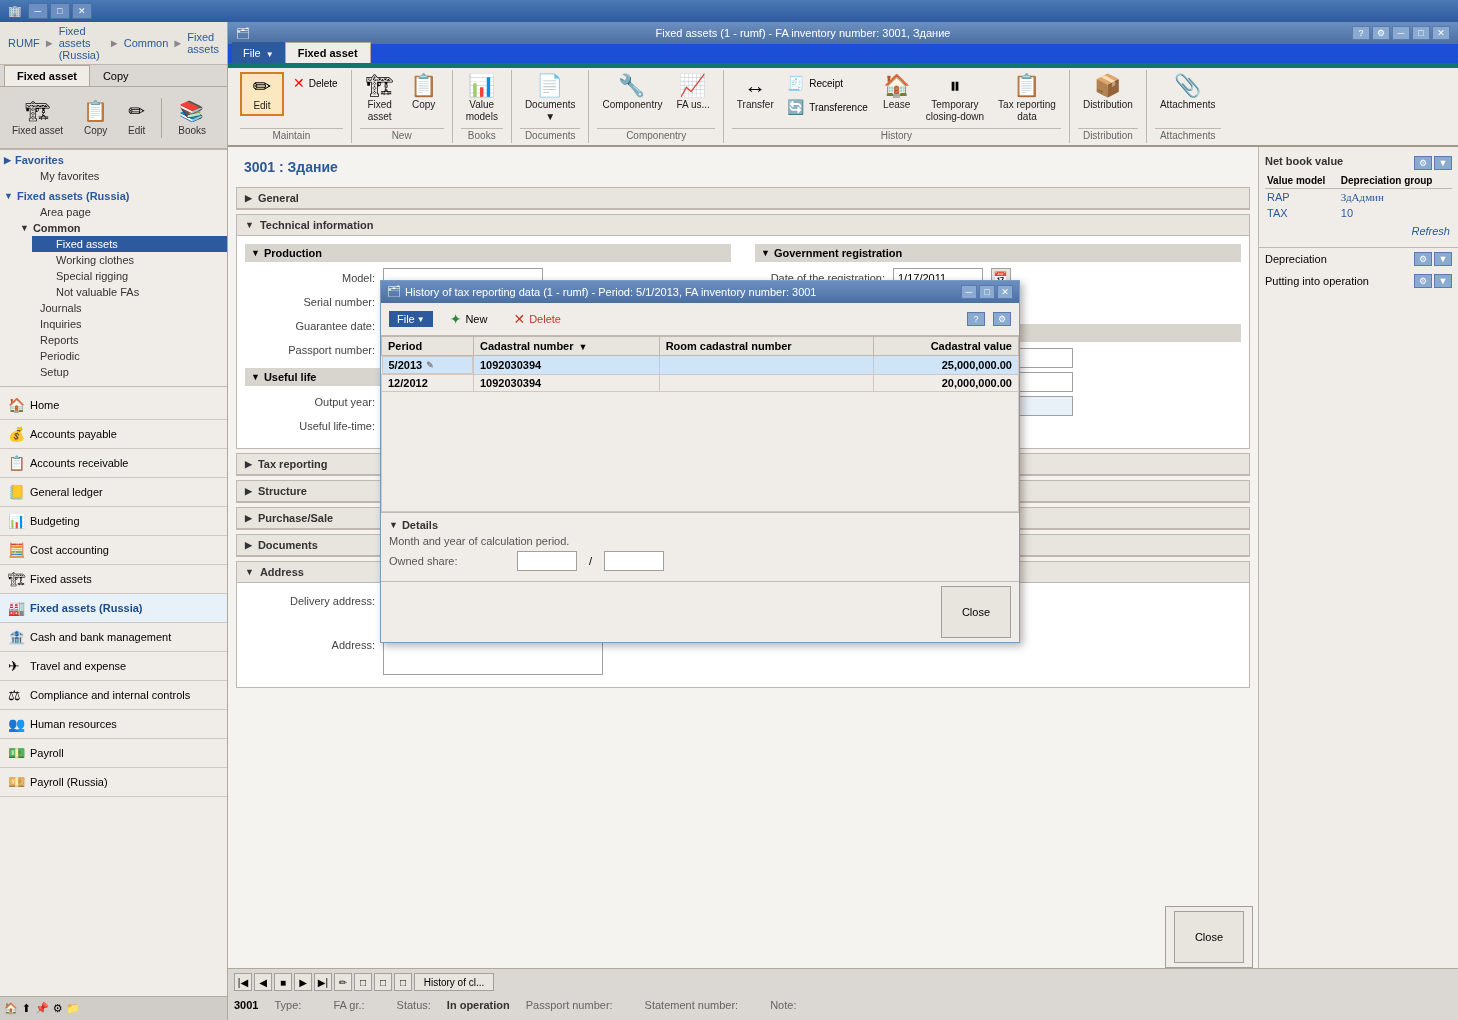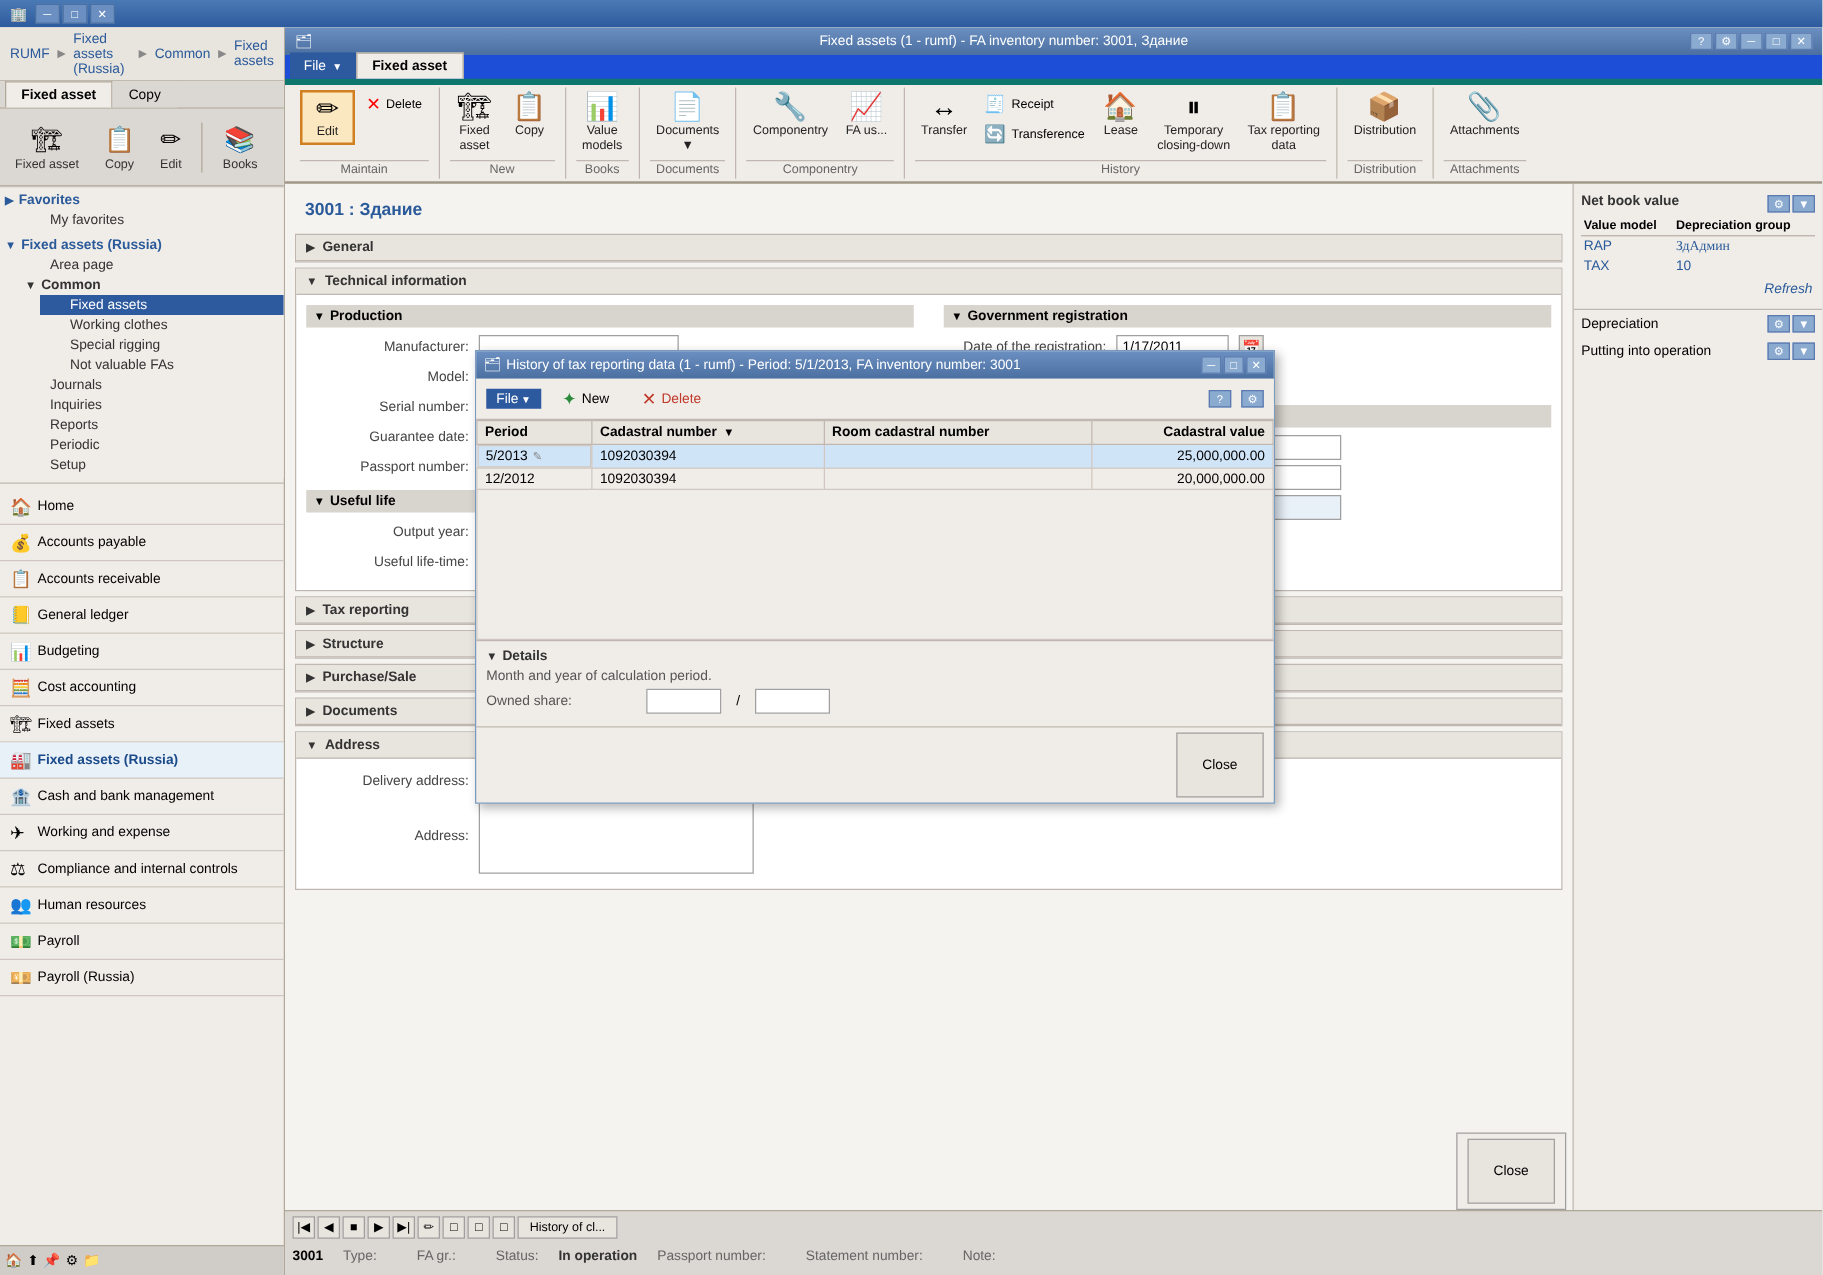--- a/index.html
+++ b/index.html
@@ -105,21 +105,21 @@
     .dialog-ribbon { background: #f0ede8; border-bottom: 1px solid #c0b8b0; padding: 4px 8px; display: flex; gap: 8px; align-items: center; }
     .dialog-ribbon-file { background: #2d5a9e; color: white; padding: 2px 8px; cursor: pointer; display: flex; align-items: center; gap: 2px; }
     .dialog-ribbon-btn { display: flex; align-items: center; gap: 4px; padding: 3px 8px; border: 1px solid transparent; cursor: pointer; }
     .dialog-ribbon-btn.delete { color: #c0392b; }
     .dialog-ribbon-btn-icon { font-size: 14px; }
     .dialog-ribbon-btn-label { font-size: 11px; }
 
     .dialog-content { padding: 0; overflow: hidden; }
     .dialog-table { width: 100%; border-collapse: collapse; }
     .dialog-table th { background: #e8e4de; border: 1px solid #c0b8b0; padding: 3px 6px; text-align: left; font-size: 11px; }
-    .dialog-table td { border: 1px solid #d0c8c0; padding: 2px 6px; font-size: 11px; }
+    .dialog-table td { border: 1px solid #d0c8c0; padding: 2px 6px; font-size: 11px; font-weight: bold; }
     .dialog-table tr.selected td { background: #d0e4f8; }
     .sort-arrow { font-size: 9px; margin-left: 2px; }
     .dialog-details { padding: 6px 8px; border-top: 1px solid #c0b8b0; }
     .dialog-details-title { font-weight: bold; color: #333; margin-bottom: 4px; display: flex; align-items: center; }
     .details-row { display: flex; align-items: center; gap: 8px; margin-bottom: 4px; }
     .details-label { color: #555; width: 120px; }
     .details-input { height: 20px; border: 1px solid #a0a0a0; background: white; padding: 1px 4px; width: 60px; }
     .dialog-close-bar { padding: 4px 8px; display: flex; justify-content: flex-end; border-top: 1px solid #c0b8b0; }
     .close-btn { padding: 19px 20px; background: #e8e4de; border: 1px solid #a0a0a0; cursor: pointer; font-size: 11px; }
 
@@ -254,21 +254,21 @@
       <div class="nav-module active">
         <span class="nav-module-icon">🏭</span>
         <span>Fixed assets (Russia)</span>
       </div>
       <div class="nav-module">
         <span class="nav-module-icon">🏦</span>
         <span>Cash and bank management</span>
       </div>
       <div class="nav-module">
         <span class="nav-module-icon">✈</span>
-        <span>Working and expense</span>
+        <span>Travel and expense</span>
       </div>
       <div class="nav-module">
         <span class="nav-module-icon">⚖</span>
         <span>Compliance and internal controls</span>
       </div>
       <div class="nav-module">
         <span class="nav-module-icon">👥</span>
         <span>Human resources</span>
       </div>
       <div class="nav-module">
@@ -451,24 +451,20 @@
               <span class="section-expand">▼</span>
               <span>Technical information</span>
             </div>
             <div class="form-section-content">
               <div class="two-col-layout">
 
                 <div class="col-left">
                   <div class="form-subsection-header">
                     <span class="chevron">▼</span>
                     <span>Production</span>
-                  </div>
-                  <div class="form-row">
-                    <span class="form-label">Manufacturer:</span>
-                    <input class="form-input" type="text" value="" style="">
                   </div>
                   <div class="form-row">
                     <span class="form-label">Model:</span>
                     <input class="form-input" type="text" style="">
                   </div>
                   <div class="form-row">
                     <span class="form-label">Serial number:</span>
                     <input class="form-input" type="text" style="">
                   </div>
                   <div class="form-row">

